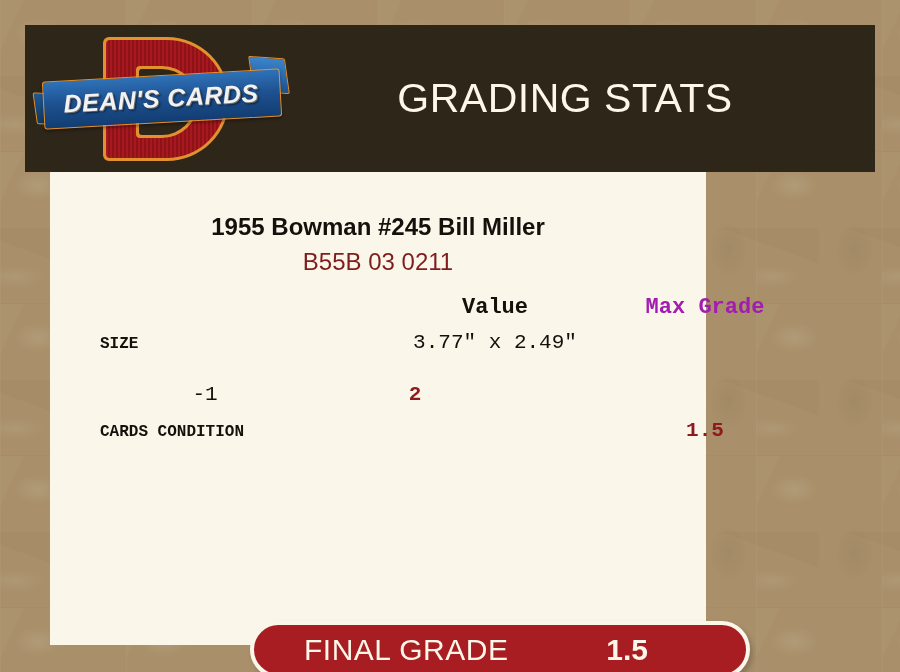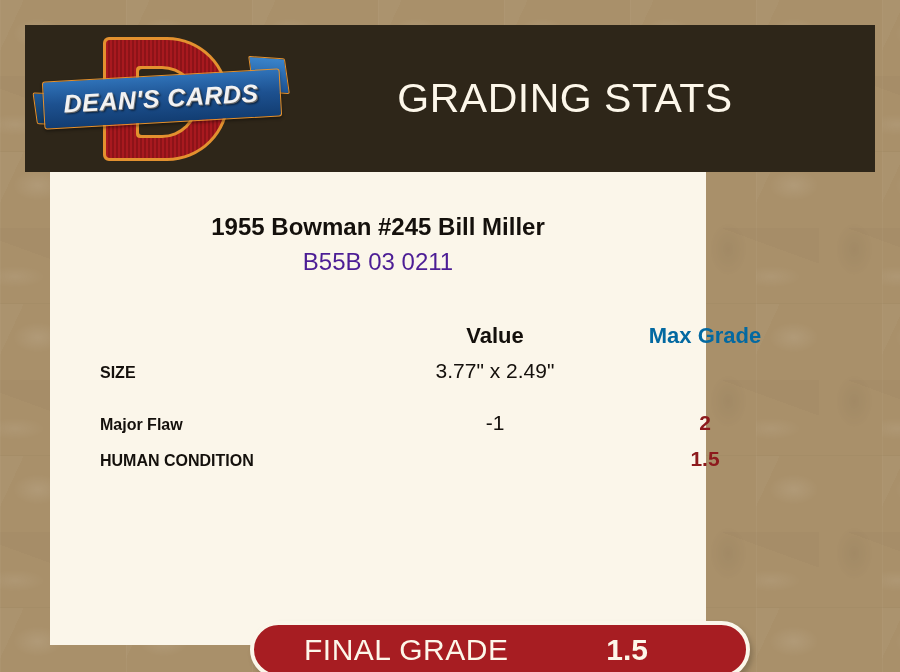--- a/index.html
+++ b/index.html
@@ -217,29 +217,30 @@
     font-weight: bold;
     color: #14100c;
   }
   #card-serial {
     position: absolute;
     left: 0;
     right: 0;
     top: 130px;
     text-align: center;
     font-size: 24px;
-    color: #4c1d95;
+    color: #7f1d1d;
   }
 
   
   #stats {
     position: absolute;
     left: 50px;
-    top: 205px;
+    top: 177px;
     width: 745px;
+    font-family: Liberation Mono, monospace;
   }
   .stats-row {
     display: flex;
     align-items: baseline;
     height: 36px;
   }
   .col-label {
     width: 290px;
     font-size: 16px;
     font-weight: bold;
@@ -249,21 +250,21 @@
   .col-value {
     width: 210px;
     text-align: center;
     font-size: 21px;
     color: #14100c;
   }
   .col-max {
     width: 210px;
     text-align: center;
     font-size: 21px;
-    color: #0369a1;
+    color: #a21caf;
   }
   .head-row .col-value,
   .head-row .col-max {
     font-weight: bold;
     font-size: 22px;
   }
   .red-val {
     color: #8d1a1d;
     font-weight: bold;
   }
@@ -323,27 +324,26 @@
 
       <div class="stats-row">
         <div class="col-label">SIZE</div>
         <div class="col-value">3.77" x 2.49"</div>
         <div class="col-max"></div>
       </div>
 
       <div class="spacer-row"></div>
 
       <div class="stats-row">
-        <div class="col-label">Major Flaw</div>
         <div class="col-value">-1</div>
         <div class="col-max red-val">2</div>
       </div>
 
       <div class="stats-row">
-        <div class="col-label">HUMAN CONDITION</div>
+        <div class="col-label">CARDS CONDITION</div>
         <div class="col-value"></div>
         <div class="col-max red-val">1.5</div>
       </div>
 
     </div>
 
     <div id="final-grade">
       <span id="final-grade-label">FINAL GRADE</span>
       <span id="final-grade-value">1.5</span>
     </div>

